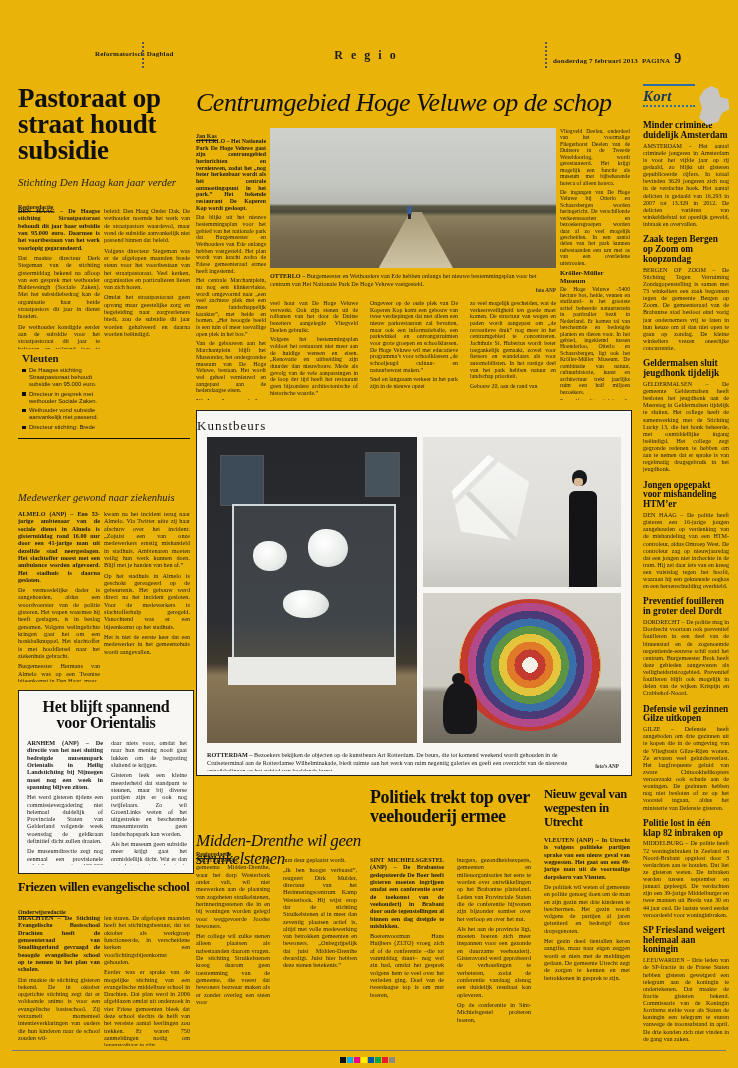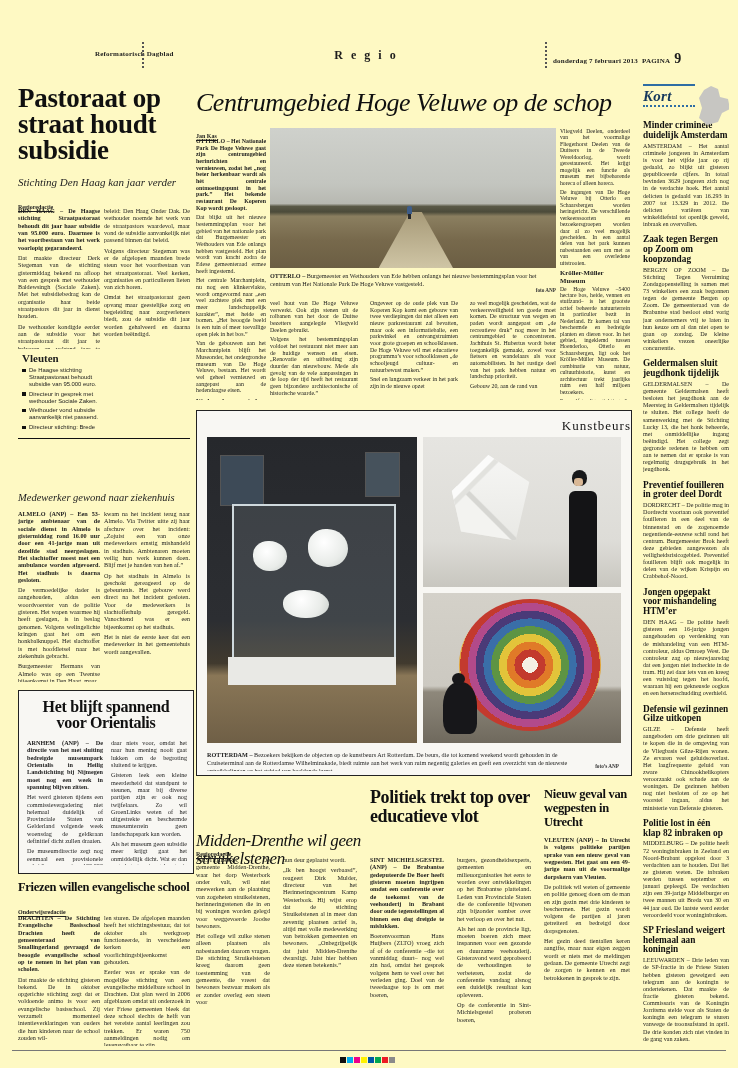--- a/index.html
+++ b/index.html
@@ -1,17 +1,17 @@
 <!DOCTYPE html>
 <html><head>
 <meta charset="utf-8">
 <style>
   html,body{margin:0;padding:0;}
   body{background:#e9e8e4;font-family:"Liberation Serif",serif;}
-  #page{position:relative;width:738px;height:1068px;background:#fef9c3;margin:0 auto;overflow:hidden;color:#1c1c1c;}
+  #page{position:relative;width:738px;height:1068px;background:#eab308;margin:0 auto;overflow:hidden;color:#1c1c1c;}
   .abs{position:absolute;}
   
   .hdr-small{font-size:7px;font-weight:bold;letter-spacing:.2px;}
   .hdr-section{font-size:12px;font-weight:bold;letter-spacing:8px;}
   .hdr-dots{border-left:2px dotted #555;height:26px;width:0;}
   .hdr-page-num{font-size:14px;font-weight:bold;}
   
   .hl{font-weight:bold;color:#101010;letter-spacing:-.3px;}
   .hl-big{font-size:27px;line-height:.96;}
   .hl-main{font-size:26px;font-style:italic;font-weight:normal;line-height:1;letter-spacing:-.5px;white-space:nowrap;}
@@ -194,21 +194,21 @@
   </div>
   <div class="abs bt-sm" style="left:560px;top:128px;width:70px;height:272px;font-size:5.7px;">
     <p>Vliegveld Deelen, onderdeel van het voormalige Fliegerhorst Deelen van de Duitsers in de Tweede Wereldoorlog, wordt gerestaureerd. Het krijgt mogelijk een functie als museum met bijbehorende horeca of alleen horeca.</p>
     <p>De ingangen van De Hoge Veluwe bij Otterlo en Schaarsbergen worden heringericht. De verschillende verkeerssoorten en bezoekersgroepen worden daar al zo veel mogelijk gescheiden. In een aantal delen van het park kunnen nabestaanden een urn met as van een overledene uitstrooien.</p>
     <div class="insub">Kröller-Müller Museum</div>
     <p>De Hoge Veluwe –5400 hectare bos, heide, vennen en stuifzand– is het grootste actief beheerde natuurterrein in particulier bezit in Nederland. Er komen tal van beschermde en bedreigde planten en dieren voor. In het gebied, ingeklemd tussen Hoenderloo, Otterlo en Schaarsbergen, ligt ook het Kröller-Müller Museum. De combinatie van natuur, cultuurhistorie, kunst en architectuur trekt jaarlijks ruim een half miljoen bezoekers.</p>
     <p>Een zelfstandige stichting, die vrijwel geheel afhankelijk is van entreegelden, beheert het nationale park. Ze streeft naar „behoud van het bezoekersaantal met enige beperkte groei.” Doel van de nieuwe plannen is dat te kunnen garanderen door de kwaliteit van het voorzieningenniveau te verhogen.</p>
   </div>
 
   <div class="abs boxed" style="left:196px;top:410px;width:434px;height:364px;">
-    <div class="abs kb-title" style="left:0;top:7px;width:434px;text-align:right;">Kunstbeurs</div>
+    <div class="abs kb-title" style="left:0;top:7px;width:434px;text-align:left;">Kunstbeurs</div>
 
     <div class="ph kunst-left" style="left:10px;top:26px;width:210px;height:306px;">
       <div class="frame1"></div>
       <div class="frame2"></div>
       <div class="vitrine"></div>
       <div class="blob" style="left:22%;top:34%;width:34px;height:30px;"></div>
       <div class="blob" style="left:48%;top:30%;width:40px;height:38px;"></div>
       <div class="blob" style="left:36%;top:50%;width:46px;height:28px;"></div>
       <div class="base"></div>
     </div>
@@ -238,21 +238,21 @@
   </div>
   <div class="abs bt" style="left:196px;top:856px;width:74px;height:190px;">
     <p>WESTERBORK – De gemeente Midden-Drenthe, waar het dorp Westerbork onder valt, wil niet meewerken aan de plaatsing van zogeheten struikelstenen, herinneringsstenen die in en bij woningen worden gelegd voor weggevoerde Joodse bewoners.</p>
     <p>Het college wil zulke stenen alleen plaatsen als nabestaanden daarom vragen. De stichting Struikelstenen kreeg daarom geen toestemming van de gemeente, die vreest dat bewoners bezwaar maken als er zonder overleg een steen voor</p>
   </div>
   <div class="abs bt" style="left:283px;top:856px;width:74px;height:190px;">
     <p>hun deur geplaatst wordt.</p>
     <p>„Ik ben hoogst verbaasd”, reageert Dirk Mulder, directeur van het Herinneringscentrum Kamp Westerbork. Hij wijst erop dat de stichting Struikelstenen al in meer dan zeventig plaatsen actief is, altijd met volle medewerking van betrokken gemeenten en bewoners. „Onbegrijpelijk dat juist Midden-Drenthe dwarsligt. Juist hier hebben deze stenen betekenis.”</p>
   </div>
 
-  <div class="abs hl hl-bold2" style="left:370px;top:788px;width:172px;">Politiek trekt top over educatieve vlot</div>
+  <div class="abs hl hl-bold2" style="left:370px;top:788px;width:172px;">Politiek trekt top over veehouderij ermee</div>
   <div class="abs bt lead" style="left:370px;top:856px;width:74px;height:190px;">
     <p>SINT MICHIELSGESTEL (ANP) – De Brabantse gedeputeerde De Boer heeft gisteren moeten ingrijpen omdat een conferentie over de toekomst van de veehouderij in Brabant door oude tegenstellingen al binnen een dag dreigde te mislukken.</p>
     <p>Boerenvoorman Hans Huijbers (ZLTO) vroeg zich af of de conferentie –die tot vanmiddag duurt– nog wel zin had, omdat het gesprek volgens hem te veel over het verleden ging. Doel van de tweedaagse top is om met boeren,</p>
   </div>
   <div class="abs bt" style="left:457px;top:856px;width:74px;height:190px;">
     <p>burgers, gezondheidsexperts, gemeenten en milieuorganisaties het eens te worden over ontwikkelingen op het Brabantse platteland. Leden van Provinciale Staten die de conferentie bijwonen zijn bijzonder somber over het verloop en over het nut.</p>
     <p>Als het aan de provincie ligt, moeten boeren zich meer inspannen voor een gezonde en duurzame veehouderij. Gisteravond werd geprobeerd de verhoudingen te verbeteren, zodat de conferentie vandaag alsnog een duidelijk resultaat kan opleveren.</p>
     <p>Op de conferentie in Sint-Michielsgestel proberen boeren,</p>
   </div>
 
@@ -278,28 +278,28 @@
       </div>
       <div>
         <div class="kort-head">Zaak tegen Bergen op Zoom om koopzondag</div>
         <div class="kort-text">BERGEN OP ZOOM – De Stichting Tegen Verruiming Zondagopenstelling is samen met 73 winkeliers een zaak begonnen tegen de gemeente Bergen op Zoom. De gemeenteraad van de Brabantse stad besloot eind vorig jaar ondernemers vrij te laten in hun keuze om al dan niet open te gaan op zondag. De kleine winkeliers vrezen oneerlijke concurrentie.</div>
       </div>
       <div>
         <div class="kort-head">Geldermalsen sluit jeugdhonk tijdelijk</div>
         <div class="kort-text">GELDERMALSEN – De gemeente Geldermalsen heeft besloten het jeugdhonk aan de Meersteg in Geldermalsen tijdelijk te sluiten. Het college heeft de samenwerking met de Stichting Lucky 13, die het honk beheerde, met onmiddellijke ingang beëindigd. Het college zegt gegronde redenen te hebben om aan te nemen dat er sprake is van regelmatig drugsgebruik in het jeugdhonk.</div>
       </div>
       <div>
+        <div class="kort-head">Jongen opgepakt voor mishandeling HTM’er</div>
+        <div class="kort-text">DEN HAAG – De politie heeft gisteren een 16-jarige jongen aangehouden op verdenking van de mishandeling van een HTM-controleur, aldus Omroep West. De controleur zag op nieuwjaarsdag dat een jongen niet incheckte in de tram. Hij zei daar iets van en kreeg een vuistslag tegen het hoofd, waaraan hij een gekneusde oogkas en een hersenschudding overhield.</div>
+      </div>
+      <div>
         <div class="kort-head">Preventief fouilleren in groter deel Dordt</div>
         <div class="kort-text">DORDRECHT – De politie mag in Dordrecht voortaan ook preventief fouilleren in een deel van de binnenstad en de zogenoemde negentiende-eeuwse schil rond het centrum. Burgemeester Brok heeft deze gebieden aangewezen als veiligheidsrisicogebied. Preventief fouilleren blijft ook mogelijk in delen van de wijken Krispijn en Crabbehof-Noord.</div>
       </div>
       <div>
-        <div class="kort-head">Jongen opgepakt voor mishandeling HTM’er</div>
-        <div class="kort-text">DEN HAAG – De politie heeft gisteren een 16-jarige jongen aangehouden op verdenking van de mishandeling van een HTM-controleur, aldus Omroep West. De controleur zag op nieuwjaarsdag dat een jongen niet incheckte in de tram. Hij zei daar iets van en kreeg een vuistslag tegen het hoofd, waaraan hij een gekneusde oogkas en een hersenschudding overhield.</div>
-      </div>
-      <div>
         <div class="kort-head">Defensie wil gezinnen Gilze uitkopen</div>
         <div class="kort-text">GILZE – Defensie heeft aangeboden om drie gezinnen uit te kopen die in de omgeving van de Vliegbasis Gilze-Rijen wonen. Ze ervaren veel geluidsoverlast. Het laagfrequente geluid van zware Chinookhelikopters veroorzaakt ook schade aan de woningen. De gezinnen hebben nog niet besloten of ze op het voorstel ingaan, aldus het ministerie van Defensie gisteren.</div>
       </div>
       <div>
         <div class="kort-head">Politie lost in één klap 82 inbraken op</div>
         <div class="kort-text">MIDDELBURG – De politie heeft 72 woninginbraken in Zeeland en Noord-Brabant opgelost door 3 verdachten aan te houden. Dat liet ze gisteren weten. De inbraken werden tussen september en januari gepleegd. De verdachten zijn een 39-jarige Middelburger en twee mannen uit Breda van 30 en 44 jaar oud. De laatste werd eerder veroordeeld voor woninginbraken.</div>
       </div>
       <div>
         <div class="kort-head">SP Friesland weigert helemaal aan koningin</div>
         <div class="kort-text">LEEUWARDEN – Drie leden van de SP-fractie in de Friese Staten hebben gisteren geweigerd een telegram aan de koningin te ondertekenen. Dat maakte de fractie gisteren bekend. Commissaris van de Koningin Jorritsma stelde voor als Staten de koningin een telegram te sturen vanwege de troonsafstand in april. De drie konden zich niet vinden in de gang van zaken.</div>

